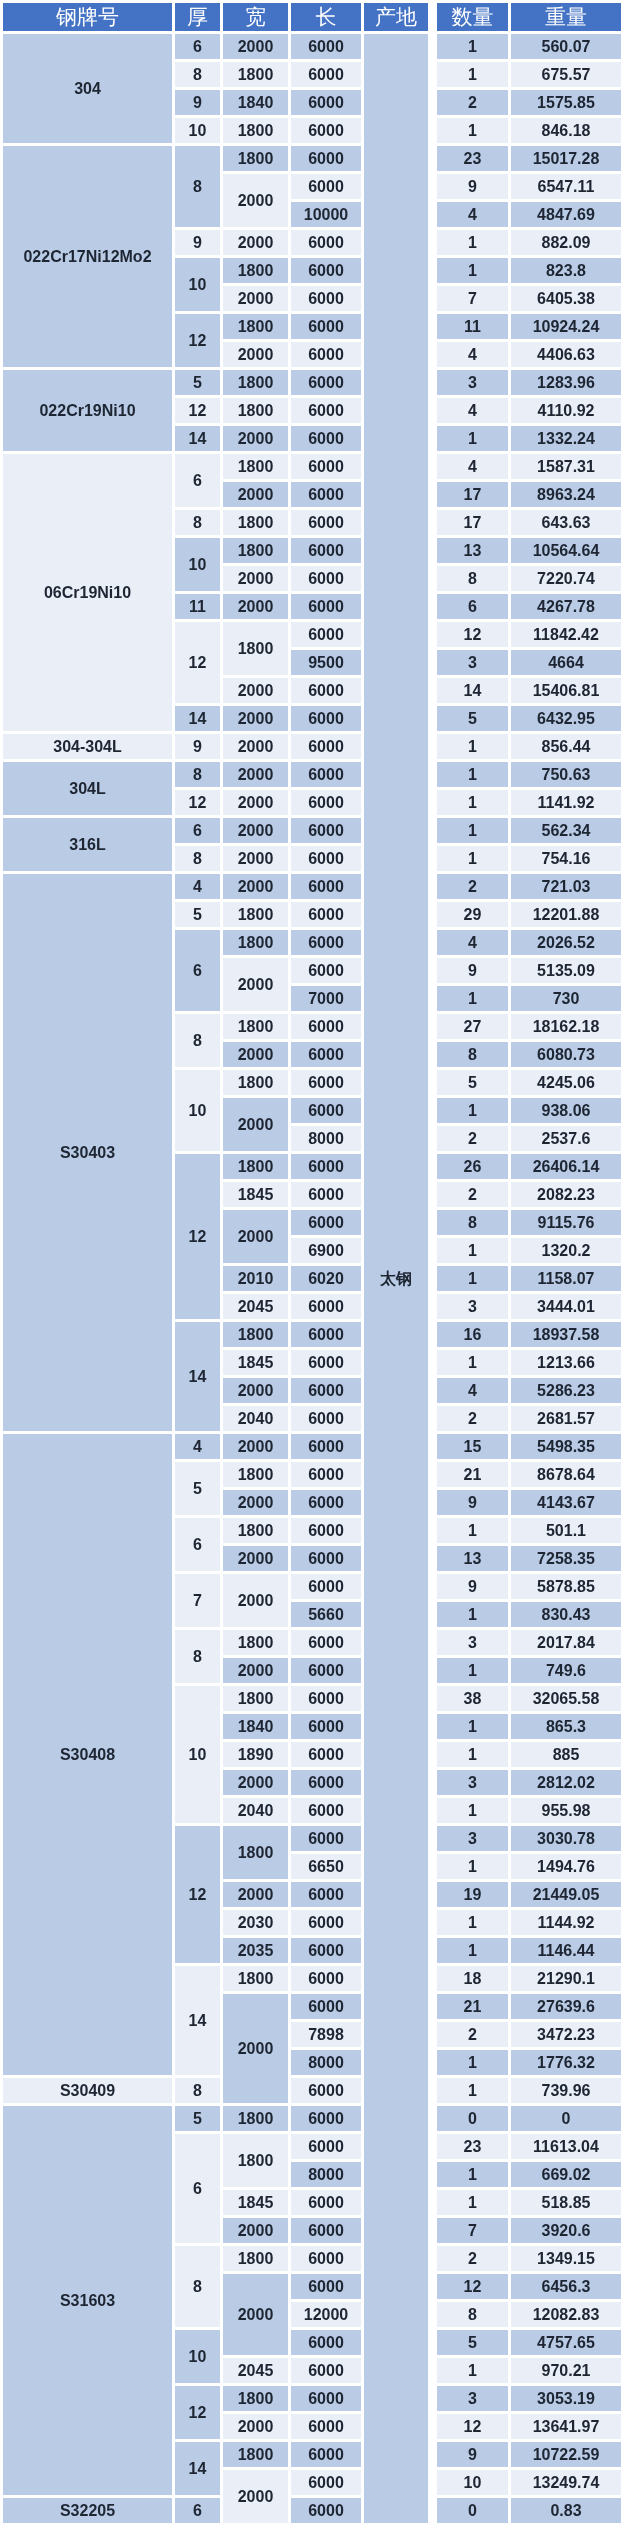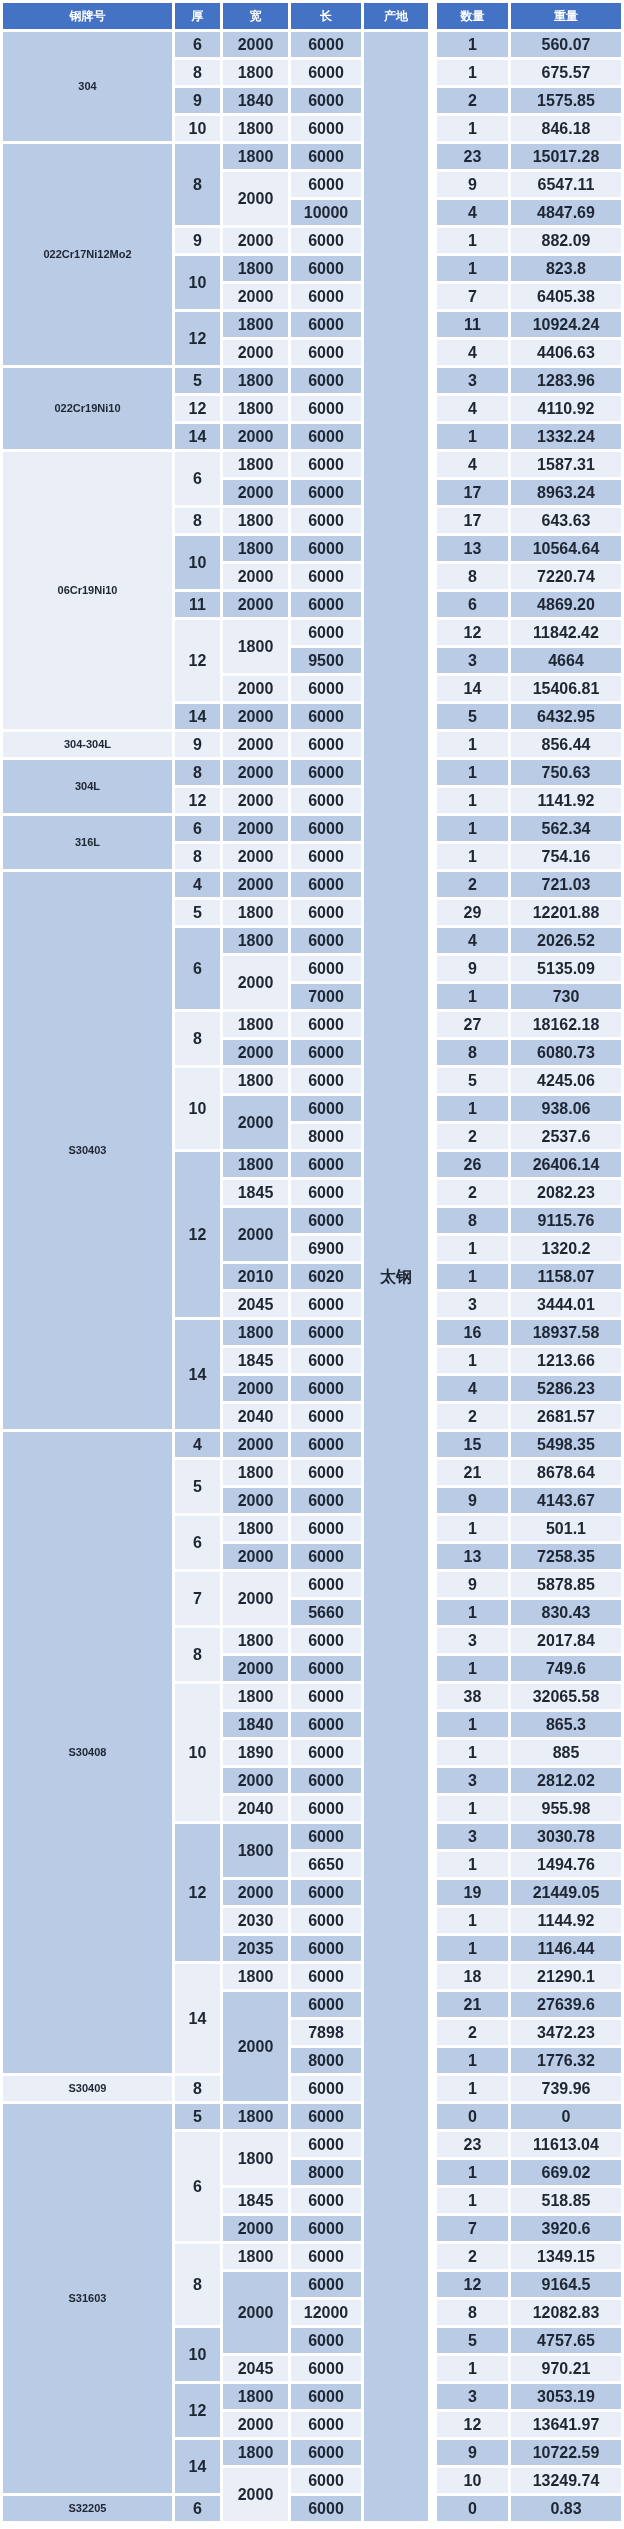--- a/index.html
+++ b/index.html
@@ -17,34 +17,34 @@
     text-align:center;
     vertical-align:middle;
     padding:0;
     overflow:hidden;
     white-space:nowrap;
   }
   thead th{
     background:var(--header-bg);
     color:var(--header-text);
     height:26px;
-    font-size:12px;
-    font-weight:700;
+    font-size:21px;
+    font-weight:400;
   }
   tbody td{
     height:25px;
     font-size:16px;
     font-weight:600;
     color:var(--text);
     line-height:1;
   }
   tbody td.odd{background:var(--row-odd);}
   tbody td.even{background:var(--row-even);}
   th.qty,td.qty{border-left:9px solid #ffffff;}
-  td.grade{font-size:11px;}
+  td.grade{font-size:16px;}
 </style>
 </head>
 <body>
 
 <table>
   <colgroup>
     <col style="width:172px">
       <col style="width:48px">
       <col style="width:68px">
     <col style="width:73px">
@@ -200,21 +200,21 @@
         <td class="even">2000</td>
         <td class="even">6000</td>
         <td class="even qty">8</td>
         <td class="even">7220.74</td>
       </tr>
       <tr>
         <td class="odd">11</td>
         <td class="odd">2000</td>
         <td class="odd">6000</td>
         <td class="odd qty">6</td>
-        <td class="odd">4869.20</td>
+        <td class="odd">4267.78</td>
       </tr>
       <tr>
         <td rowspan="3" class="even">12</td>
         <td rowspan="2" class="even">1800</td>
         <td class="even">6000</td>
         <td class="even qty">12</td>
         <td class="even">11842.42</td>
       </tr>
       <tr>
         <td class="odd">9500</td>
@@ -583,21 +583,21 @@
         <td rowspan="3" class="even">8</td>
         <td class="even">1800</td>
         <td class="even">6000</td>
         <td class="even qty">2</td>
         <td class="even">1349.15</td>
       </tr>
       <tr>
         <td rowspan="3" class="odd">2000</td>
         <td class="odd">6000</td>
         <td class="odd qty">12</td>
-        <td class="odd">9164.5</td>
+        <td class="odd">6456.3</td>
       </tr>
       <tr>
         <td class="even">12000</td>
         <td class="even qty">8</td>
         <td class="even">12082.83</td>
       </tr>
       <tr>
         <td rowspan="2" class="odd">10</td>
         <td class="odd">6000</td>
         <td class="odd qty">5</td>

